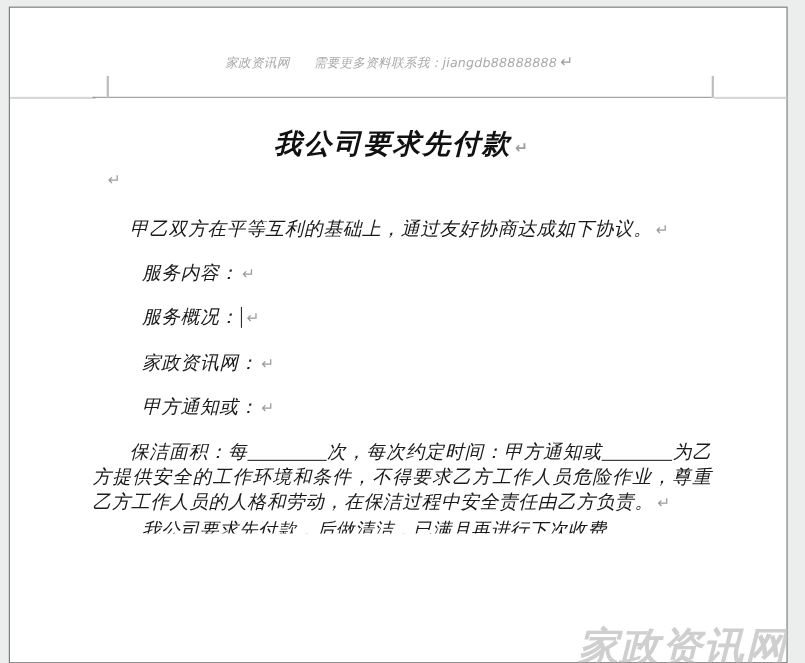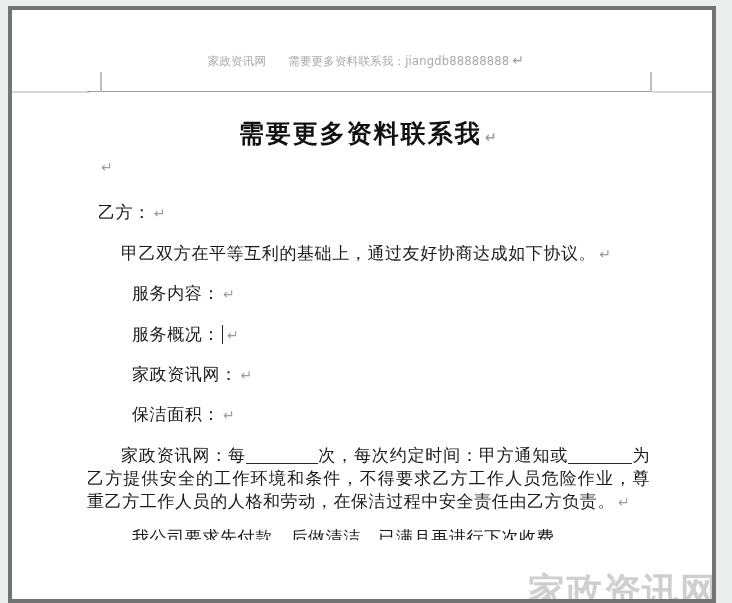--- a/index.html
+++ b/index.html
@@ -18,23 +18,24 @@
     width: 732px;
     height: 603px;
   }
   .page {
     position: absolute;
     left: 8px;
     top: 6px;
     width: 708px;
     height: 597px;
     background: #ffffff;
-    border: 4px solid #737373;
+    border: 1px solid #737373;
     box-sizing: border-box;
     overflow: hidden;
+    font-style: italic;
   }
   
   .header-line {
     position: absolute;
     left: 0;
     top: 42px;
     width: 708px;
     text-align: center;
     font-size: 11.5px;
     color: #a9a9a9;
@@ -133,21 +134,21 @@
   }
   .caret {
     display: inline-block;
     width: 1px;
     height: 19px;
     background: #2b2b2b;
     vertical-align: -4px;
     margin: 0 1px 0 2px;
   }
   .clipped {
-    margin-top: 13px;
+    margin-top: 2px;
     padding-left: 45px;
     height: 14px;
     overflow: hidden;
   }
   
   .watermark {
     position: absolute;
     left: 516px;
     top: 557px;
     font-size: 37px;
@@ -171,38 +172,37 @@
     </div>
 
     <div class="margin-foot left"></div>
     <div class="margin-foot right"></div>
     <div class="header-rule"></div>
     <div class="margin-mark left"></div>
     <div class="margin-mark right"></div>
 
     <div class="doc">
 
-      <div class="title"><span>需要更多资料联系我</span><span class="ret">↵</span></div>
+      <div class="title"><span>我公司要求先付款</span><span class="ret">↵</span></div>
 
       <div class="para spacer-line"><span class="ret">↵</span></div>
 
 
-      <div class="para label-line tight"><span>乙方：</span><span class="ret">↵</span></div>
 
       <div class="para body-para"><span>甲乙双方在平等互利的基础上，通过友好协商达成如下协议。</span><span class="ret">↵</span></div>
 
       <div class="para list-line"><span>服务内容：</span><span class="ret">↵</span></div>
 
       <div class="para list-line"><span>服务概况：</span><span class="caret"></span><span class="ret">↵</span></div>
 
       <div class="para list-line"><span>家政资讯网：</span><span class="ret">↵</span></div>
 
-      <div class="para list-line"><span>保洁面积：</span><span class="ret">↵</span></div>
-
-      <div class="para body-para"><span>家政资讯网：每</span><span class="blank"></span><span>次，每次约定时间：甲方通知或</span><span class="blank short"></span><span>为乙方提供安全的工作环境和条件，不得要求乙方工作人员危险作业，尊重乙方工作人员的人格和劳动，在保洁过程中安全责任由乙方负责。</span><span class="ret">↵</span></div>
+      <div class="para list-line"><span>甲方通知或：</span><span class="ret">↵</span></div>
+
+      <div class="para body-para"><span>保洁面积：每</span><span class="blank"></span><span>次，每次约定时间：甲方通知或</span><span class="blank short"></span><span>为乙方提供安全的工作环境和条件，不得要求乙方工作人员危险作业，尊重乙方工作人员的人格和劳动，在保洁过程中安全责任由乙方负责。</span><span class="ret">↵</span></div>
 
       <div class="para clipped"><span>我公司要求先付款，后做清洁，已满月再进行下次收费。</span></div>
 
     </div>
 
     <div class="watermark">家政资讯网</div>
 
   </div>
 </div>
 

